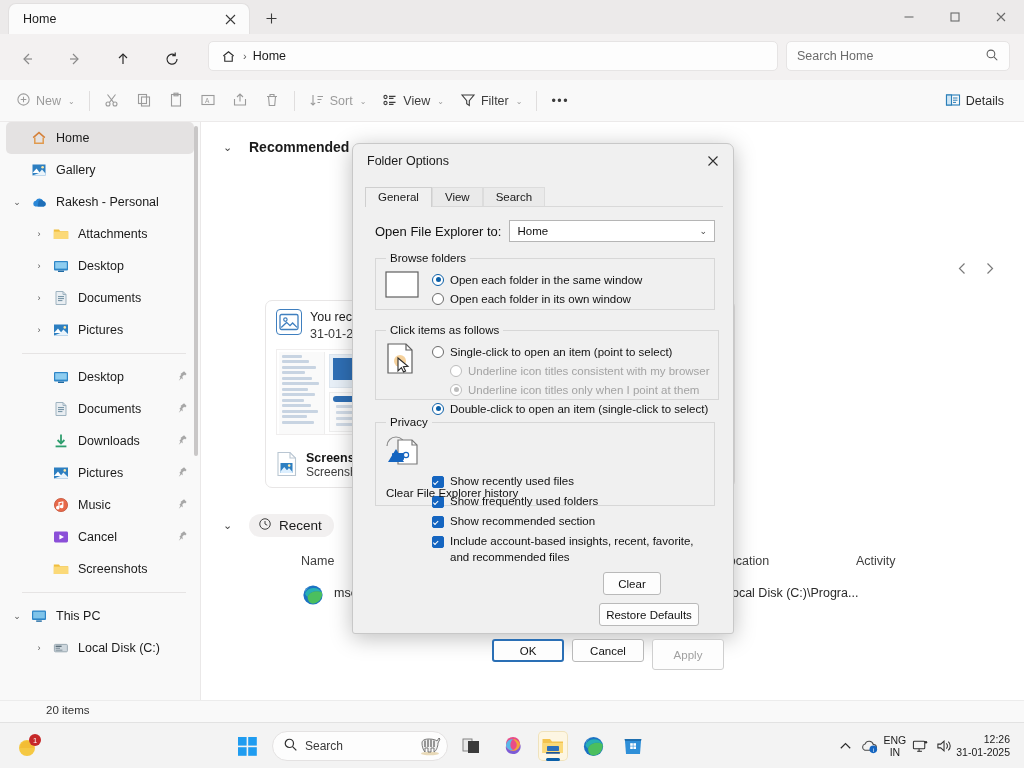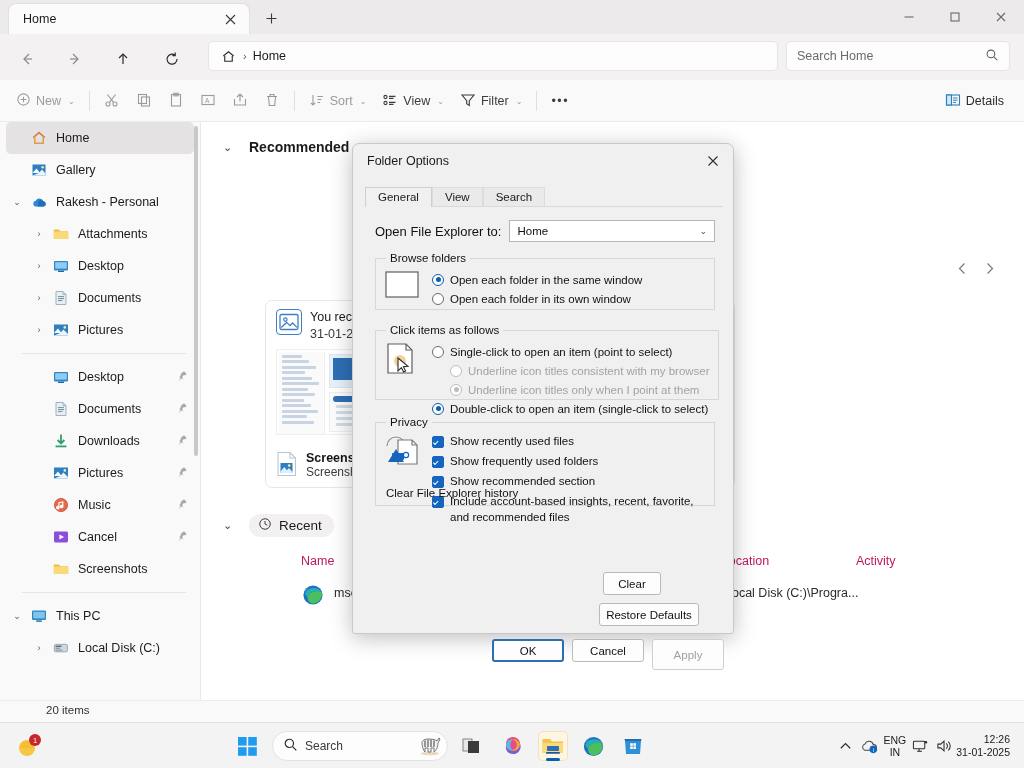--- a/index.html
+++ b/index.html
@@ -101,21 +101,21 @@
   .card-thumbicon { width:26px; height:26px; border:1.4px solid #3f7fbf; border-radius:4px; display:flex; align-items:center; justify-content:center; flex:0 0 26px; }
   .card-t1 { font-size:12.5px; color:#1b1b1b; line-height:1.35; }
   .card-t2 { font-size:12.5px; color:#3b3b3b; line-height:1.35; }
   .card-preview { position:absolute; left:10px; top:48px; width:208px; height:86px; background:#fdfdfd; border:1px solid #f0eeee; overflow:hidden; }
   .card-bottom { position:absolute; left:10px; bottom:8px; display:flex; gap:8px; align-items:flex-start; }
   .card-b1 { font-size:12.5px; font-weight:bold; color:#141414; }
   .card-b2 { font-size:12px; color:#3d3d3d; }
   .fileicon-sm { width:22px; height:26px; flex:0 0 22px; }
 
   .recent-cols { position:absolute; left:0; top:428px; width:823px; height:26px; }
-  .rc { position:absolute; font-size:12.5px; color:#be185d; top:4px; }
+  .rc { position:absolute; font-size:12.5px; color:#404040; top:4px; }
   .recent-row { position:absolute; left:0; top:458px; width:823px; height:30px; }
   .rr-icon { position:absolute; left:100px; top:3px; width:24px; height:24px; }
   .rr-text { position:absolute; font-size:12.5px; color:#2b2b2b; top:6px; }
 
   
   .statusbar { position:absolute; left:0; top:700px; width:1024px; height:22px; background:#f9f9f9; border-top:1px solid #ececec; }
   .statusbar span { position:absolute; left:10px; top:3px; font-size:11.5px; color:#333;margin-left:36px; }
 
   
   .dialog {
@@ -896,21 +896,21 @@
         <span class="illus">
           <svg width="40" height="36" viewBox="0 0 40 36">
             <path d="M3 12 A9 9 0 0 1 21 12" fill="none" stroke="#8a8a8a" stroke-width="1.2"></path>
             <path d="M14 6 H28 L33 11 V30 H14 Z" fill="#fff" stroke="#7a7a7a" stroke-width="1.2"></path>
             <path d="M28 6 V11 H33" fill="none" stroke="#7a7a7a" stroke-width="1.2"></path>
             <path d="M4 28 L12 15 L20 28 Z" fill="#1565c0"></path>
             <rect x="8" y="19" width="12" height="7" rx="1" fill="#1565c0"></rect>
             <circle cx="22" cy="21" r="2.6" fill="#fff" stroke="#1565c0" stroke-width="1.2"></circle>
           </svg>
         </span>
-        <div style="flex:1;">
+        <div style="flex:1;margin-top:40px;">
           <div id="priv-boxes">
               <div class="cbrow">
                 <span class="cbox"></span>
                 <span class="cblabel">Show recently used files</span>
               </div>
               <div class="cbrow">
                 <span class="cbox"></span>
                 <span class="cblabel">Show frequently used folders</span>
               </div>
               <div class="cbrow">

